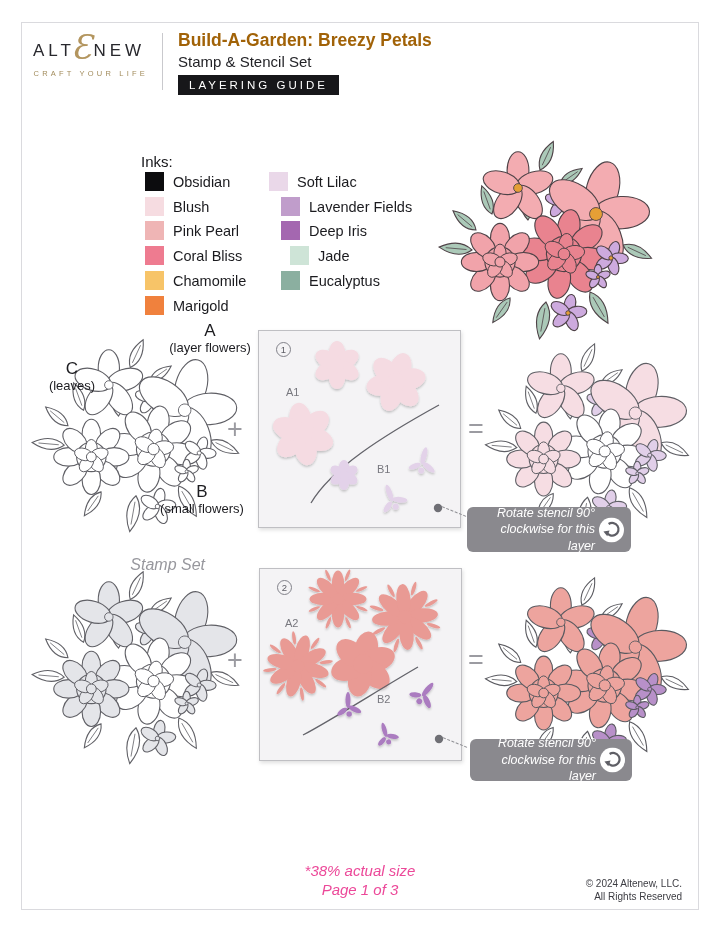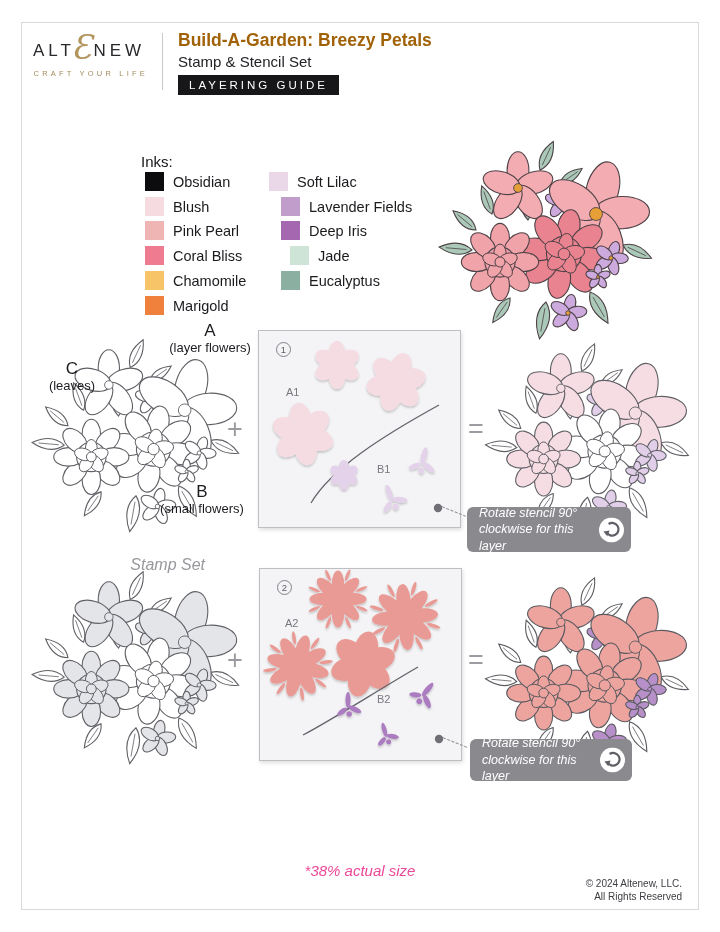--- a/index.html
+++ b/index.html
@@ -53,21 +53,21 @@
          box-shadow:1px 2px 4px rgba(0,0,0,.13);}
   .panel svg{position:absolute;left:0;top:0;}
   .step-badge{position:absolute;left:17px;top:11px;width:13px;height:13px;
               border:1px solid #82828a;border-radius:50%;font-size:9.5px;color:#5c5c64;
               display:flex;align-items:center;justify-content:center;}
   .zone{position:absolute;font-size:11px;color:#77777e;}
 
   
   .callout{position:absolute;background:#8a898e;border-radius:6px;color:#fff;font-style:italic;}
   .callout-text{position:absolute;left:12px;right:36px;top:50%;transform:translateY(-50%);
-                text-align:left;font-size:12.5px;line-height:1.32;}
+                text-align:right;font-size:12.5px;line-height:1.32;}
   .callout-icon{position:absolute;right:7px;top:50%;transform:translateY(-50%);
                 width:25px;height:25px;}
   .leader{position:absolute;width:26px;border-top:1.6px dashed #8f8f94;
           transform:rotate(22deg);}
 
   
   .scale-note,.page-num{position:absolute;left:0;width:720px;text-align:center;
                         font-style:italic;font-size:15px;color:#ec4899;}
   .copyright{position:absolute;right:38px;top:877px;text-align:right;
              font-size:10px;color:#3c3c42;line-height:1.3;}
@@ -352,17 +352,18 @@
     <div class="callout-text">
       <div>Rotate stencil 90°</div>
       <div>clockwise for this layer</div>
     </div>
     <svg class="callout-icon" viewBox="0 0 26 26">
         <use href="#rotate-icon"></use>
       </svg>
   </div>
 
   <div class="scale-note" style="top:862px">*38% actual size</div>
+  <div class="page-num" style="top:881px">Page 1 of 3</div>
   <div class="copyright">
     <div>© 2024 Altenew, LLC.</div>
     <div>All Rights Reserved</div>
   </div>
 </div>
 
 </body></html>

